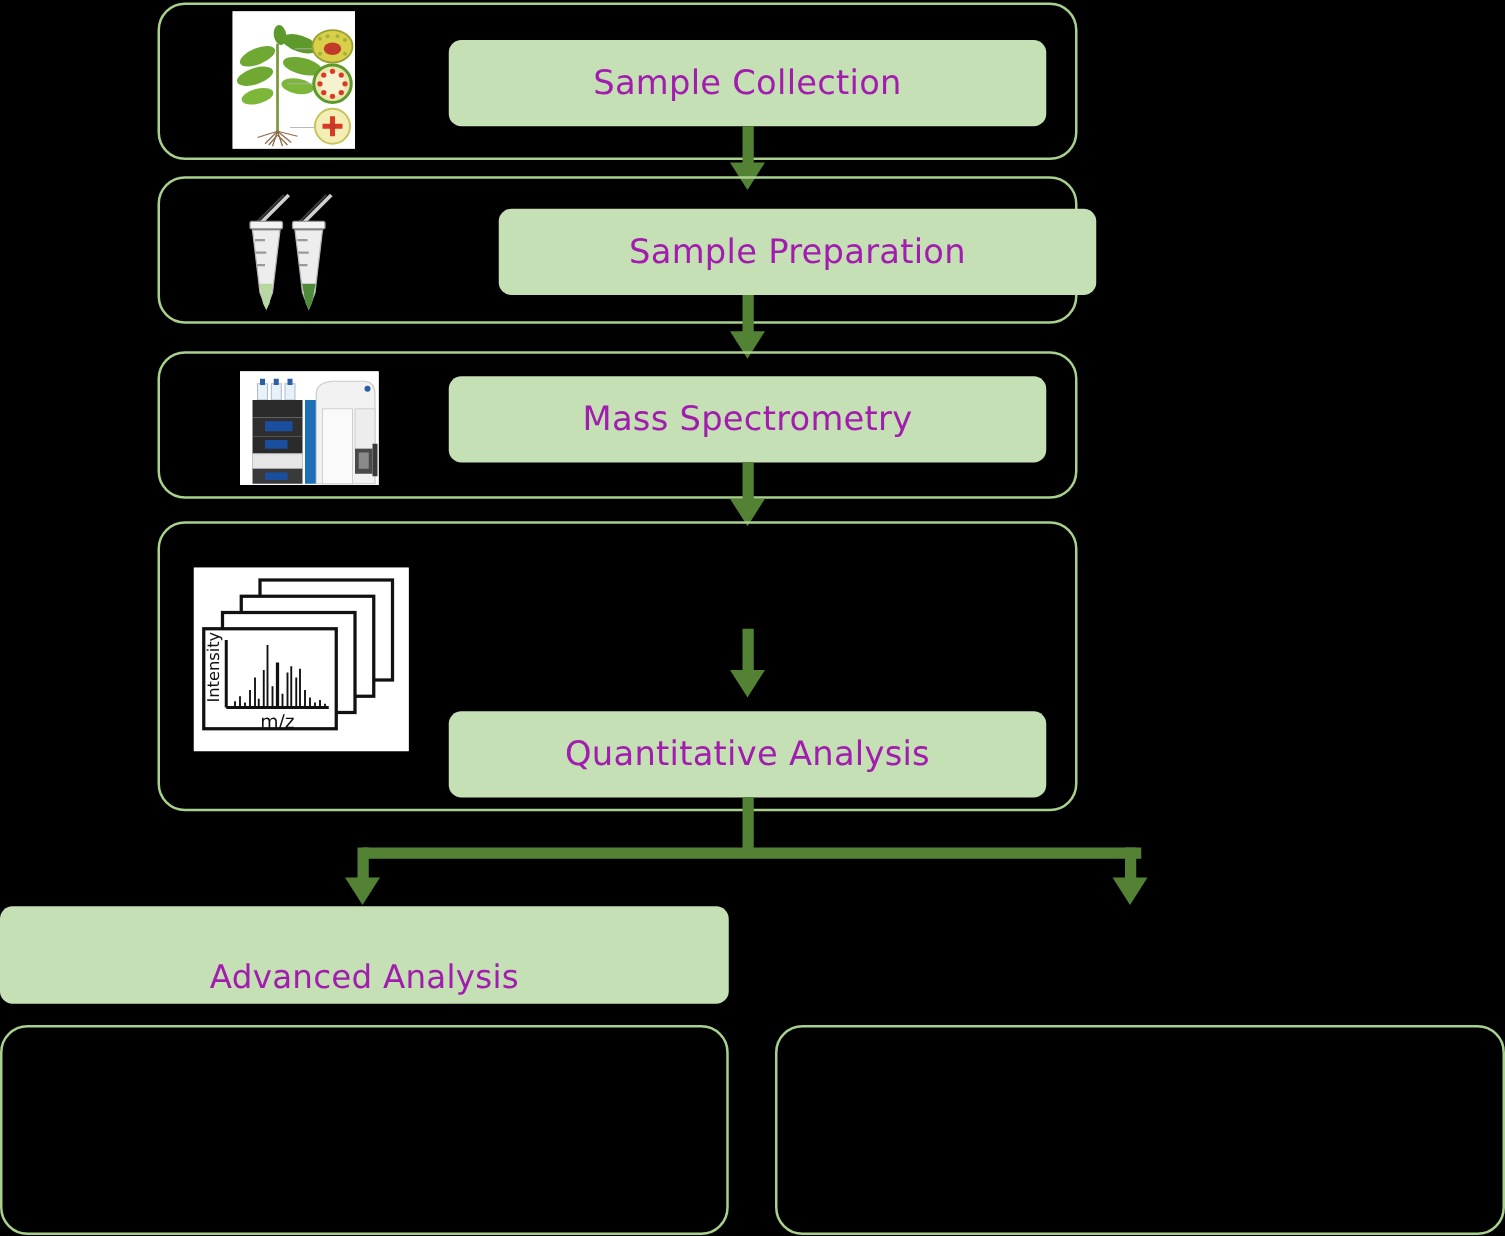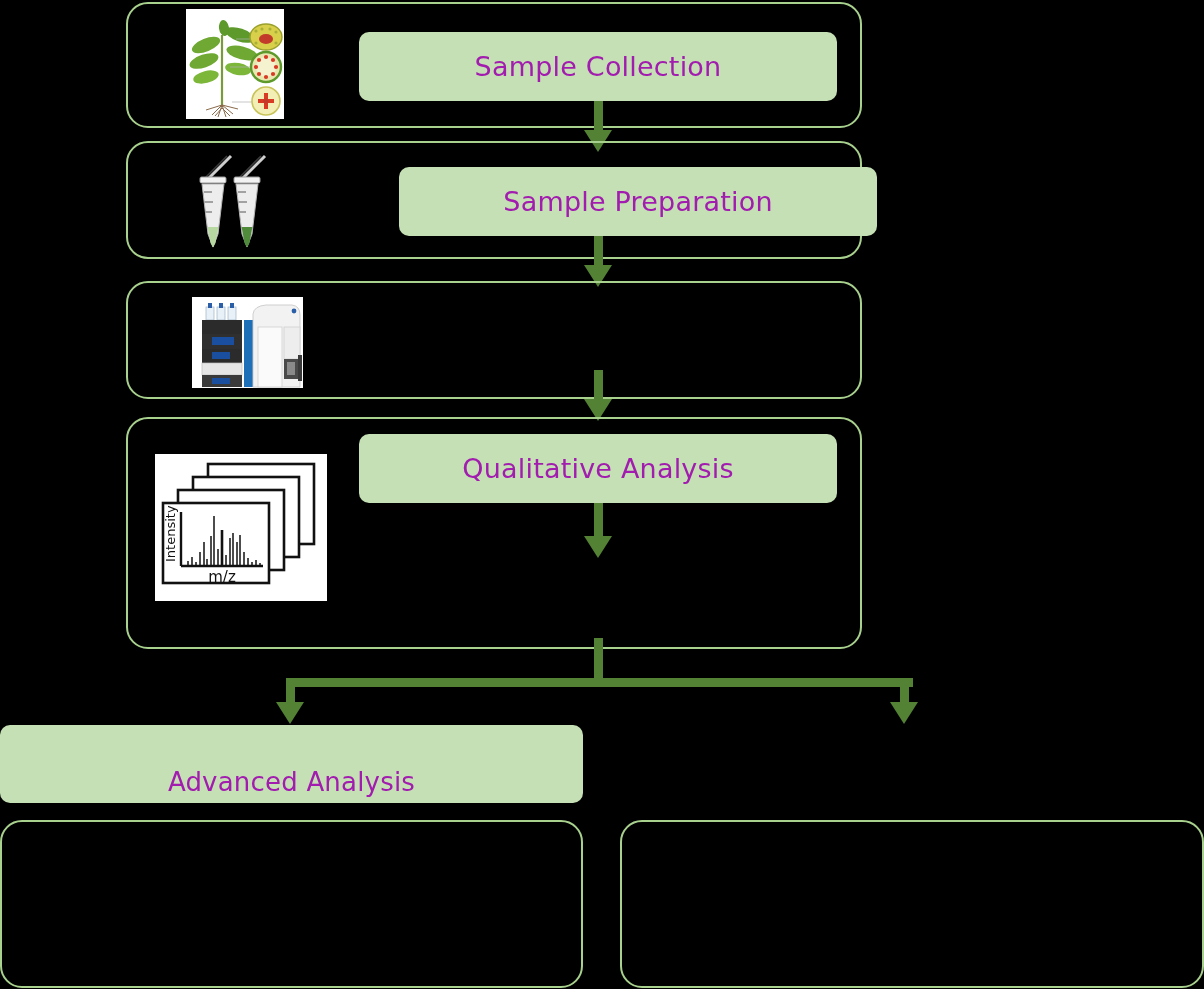--- a/index.html
+++ b/index.html
@@ -224,20 +224,23 @@
       <path d="M61 17 Q62 9 74 8 L100 8 Q108 9 108 18 L108 90 L61 90 Z" fill="#f2f2f2" stroke="#c9c9c9" stroke-width="0.9"></path>
       <rect x="66" y="30" width="24" height="60" fill="#fafafa" stroke="#cfcfcf" stroke-width="0.8"></rect>
       <rect x="92" y="30" width="16" height="32" fill="#ededed" stroke="#cfcfcf" stroke-width="0.8"></rect>
       <rect x="92" y="62" width="14" height="20" fill="#4a4a4a"></rect>
       <rect x="95" y="65" width="8" height="13" fill="#8a8a8a"></rect>
       <circle cx="102" cy="14" r="2.4" fill="#2a5fa8"></circle>
       <rect x="106" y="58" width="4" height="26" fill="#3a3a3a"></rect>
     </svg>
   </div>
 
+  <div class="pill" style="left:359px; top:301px; width:478px; height:69px;">
+    <span class="pill-label">Mass Spectrometry</span>
+  </div>
 
   <div class="conn-v" style="left:594px; top:370px; height:34px;"></div>
   <div class="arrow-head" style="left:584px; top:399px;"></div>
 
   <div class="stage-box" style="left:126px; top:417px; width:736px; height:232px;"></div>
 
   <div class="art" style="left:155px; top:454px; width:172px; height:147px;">
     <svg width="172" height="147" viewBox="0 0 172 147">
       <rect x="0" y="0" width="172" height="147" fill="#ffffff"></rect>
 
@@ -274,27 +277,27 @@
         <line x1="97" y1="112" x2="97" y2="108"></line>
         <line x1="101" y1="112" x2="101" y2="106"></line>
         <line x1="105" y1="112" x2="105" y2="109"></line>
       </g>
 
       <text x="20" y="108" font-family="&quot;DejaVu Sans&quot;, sans-serif" font-size="13" fill="#111111" transform="rotate(-90 20 108)">Intensity</text>
       <text x="67" y="128" font-family="&quot;DejaVu Sans&quot;, sans-serif" font-size="15" fill="#111111" text-anchor="middle">m/z</text>
     </svg>
   </div>
 
-  <div class="pill" style="left:359px; top:434px; width:478px; height:69px;">
-    <span class="pill-label">Qualitative Analysis</span>
-  </div>
 
   <div class="conn-v" style="left:594px; top:503px; height:37px;"></div>
   <div class="arrow-head" style="left:584px; top:536px;"></div>
 
+  <div class="pill" style="left:359px; top:569px; width:478px; height:69px;">
+    <span class="pill-label">Quantitative Analysis</span>
+  </div>
 
   <div class="conn-v" style="left:594px; top:638px; height:48px;"></div>
   <div class="conn-h" style="left:290px; top:678px; width:623px;"></div>
   <div class="conn-v" style="left:286px; top:678px; height:30px;"></div>
   <div class="arrow-head" style="left:276px; top:702px;"></div>
   <div class="conn-v" style="left:900px; top:678px; height:30px;"></div>
   <div class="arrow-head" style="left:890px; top:702px;"></div>
 
   <div class="pill" style="left:0px; top:725px; width:583px; height:78px;">
     <span class="pill-label small">Advanced Analysis</span>

